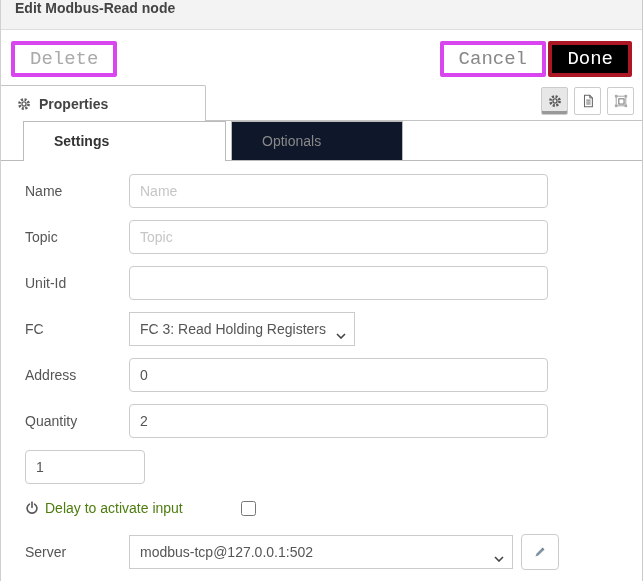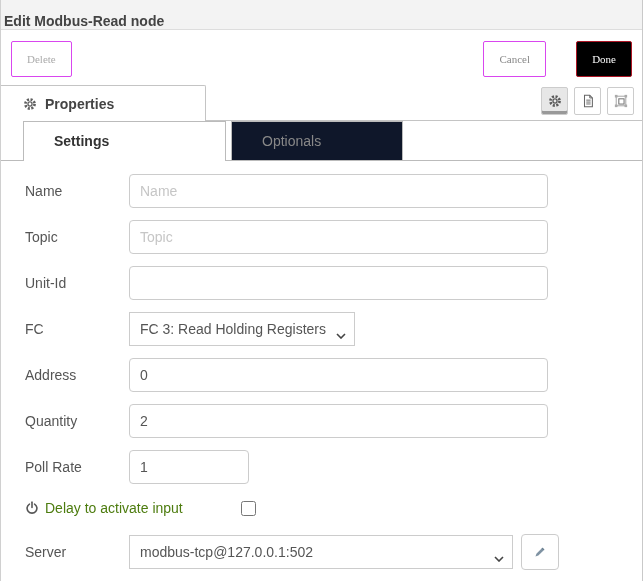--- a/index.html
+++ b/index.html
@@ -8,42 +8,42 @@
 
   .dialog {
     width: 643px; height: 581px;
     border-left: 1px solid #d0d0d0; border-right: 1px solid #c9c9c9;
     background: #fff; position: relative; overflow: hidden;
   }
 
   
   .titlebar {
     height: 30px; background: #f3f3f3; border-bottom: 1px solid #ddd;
-    display: flex; align-items: flex-end; padding-left: 3px;
+    display: flex; align-items: flex-start; padding-left: 14px;
   }
   .titlebar .title { font-weight: bold; color: #444; font-size: 14px; }
 
   
   .toolbar { height: 55px; background: #fff; position: relative; }
   .btn {
     height: 36px; padding: 0 15px; background: #fff;
-    border: 1px solid #d946ef; border-radius: 2px; font-size: 11px;
-    font-family: Liberation Serif, serif; cursor: pointer; position: absolute; top: 11px;
+    border: 4px solid #d946ef; border-radius: 2px; font-size: 19px;
+    font-family: Liberation Mono, monospace; cursor: pointer; position: absolute; top: 11px;
   }
   .btn-delete { left: 10px; color: #aaa; }
   .btn-cancel { right: 96px; color: #888; margin-left: 28px; }
   .btn-done   { right: 10px; background: #000000; border-color: #AD1625; color: #fff; }
 
   
   .tray-tabs { height: 36px; position: relative; border-bottom: 1px solid #c4c4c4; }
   .properties-tab {
     position: absolute; left: 0; top: 0; width: 205px; height: 36px;
     background: #fff; border: 1px solid #c4c4c4; border-bottom: none;
     border-left: none; border-top-right-radius: 2px;
-    display: flex; align-items: center; padding-left: 22px; gap: 8px; z-index: 2;
+    display: flex; align-items: center; padding-left: 16px; gap: 8px; z-index: 2;
   }
   .properties-tab::after { content:""; position:absolute; left:0; right:0; bottom:-1px; height:1px; background:#fff; }
   .properties-tab .label { font-weight: bold; color: #444; }
   .tray-actions { position: absolute; right: 8px; top: 2px; display: flex; gap: 6px; }
   .icon-btn {
     width: 27px; height: 28px; background: #fff; border: 1px solid #ccc; border-radius: 2px;
     display: flex; align-items: center; justify-content: center; cursor: pointer; padding: 0;
   }
   .icon-btn.active { background: #e7e7e7; box-shadow: inset 0 -3px 0 #999; }
 
@@ -196,21 +196,20 @@
       <label class="field-label">Address</label>
       <input class="text w-full" type="text" value="0" style="">
     </div>
 
     <div class="row">
       <label class="field-label">Quantity</label>
       <input class="text w-full" type="text" value="2" style="">
     </div>
 
     <div class="row">
-      <label class="field-label">Poll Rate</label>
       <input class="text w-poll" type="text" value="1" style="">
     </div>
 
     <div class="delay-row">
       <span class="power">
         <svg width="14" height="14" viewBox="0 0 16 16">
           <path d="M8 1.3v6.2" stroke="#555" stroke-width="1.8" stroke-linecap="round" fill="none"></path>
           <path d="M5.1 3.5A5.6 5.6 0 1 0 10.9 3.5" stroke="#555" stroke-width="1.8" stroke-linecap="round" fill="none"></path>
         </svg>
       </span>

